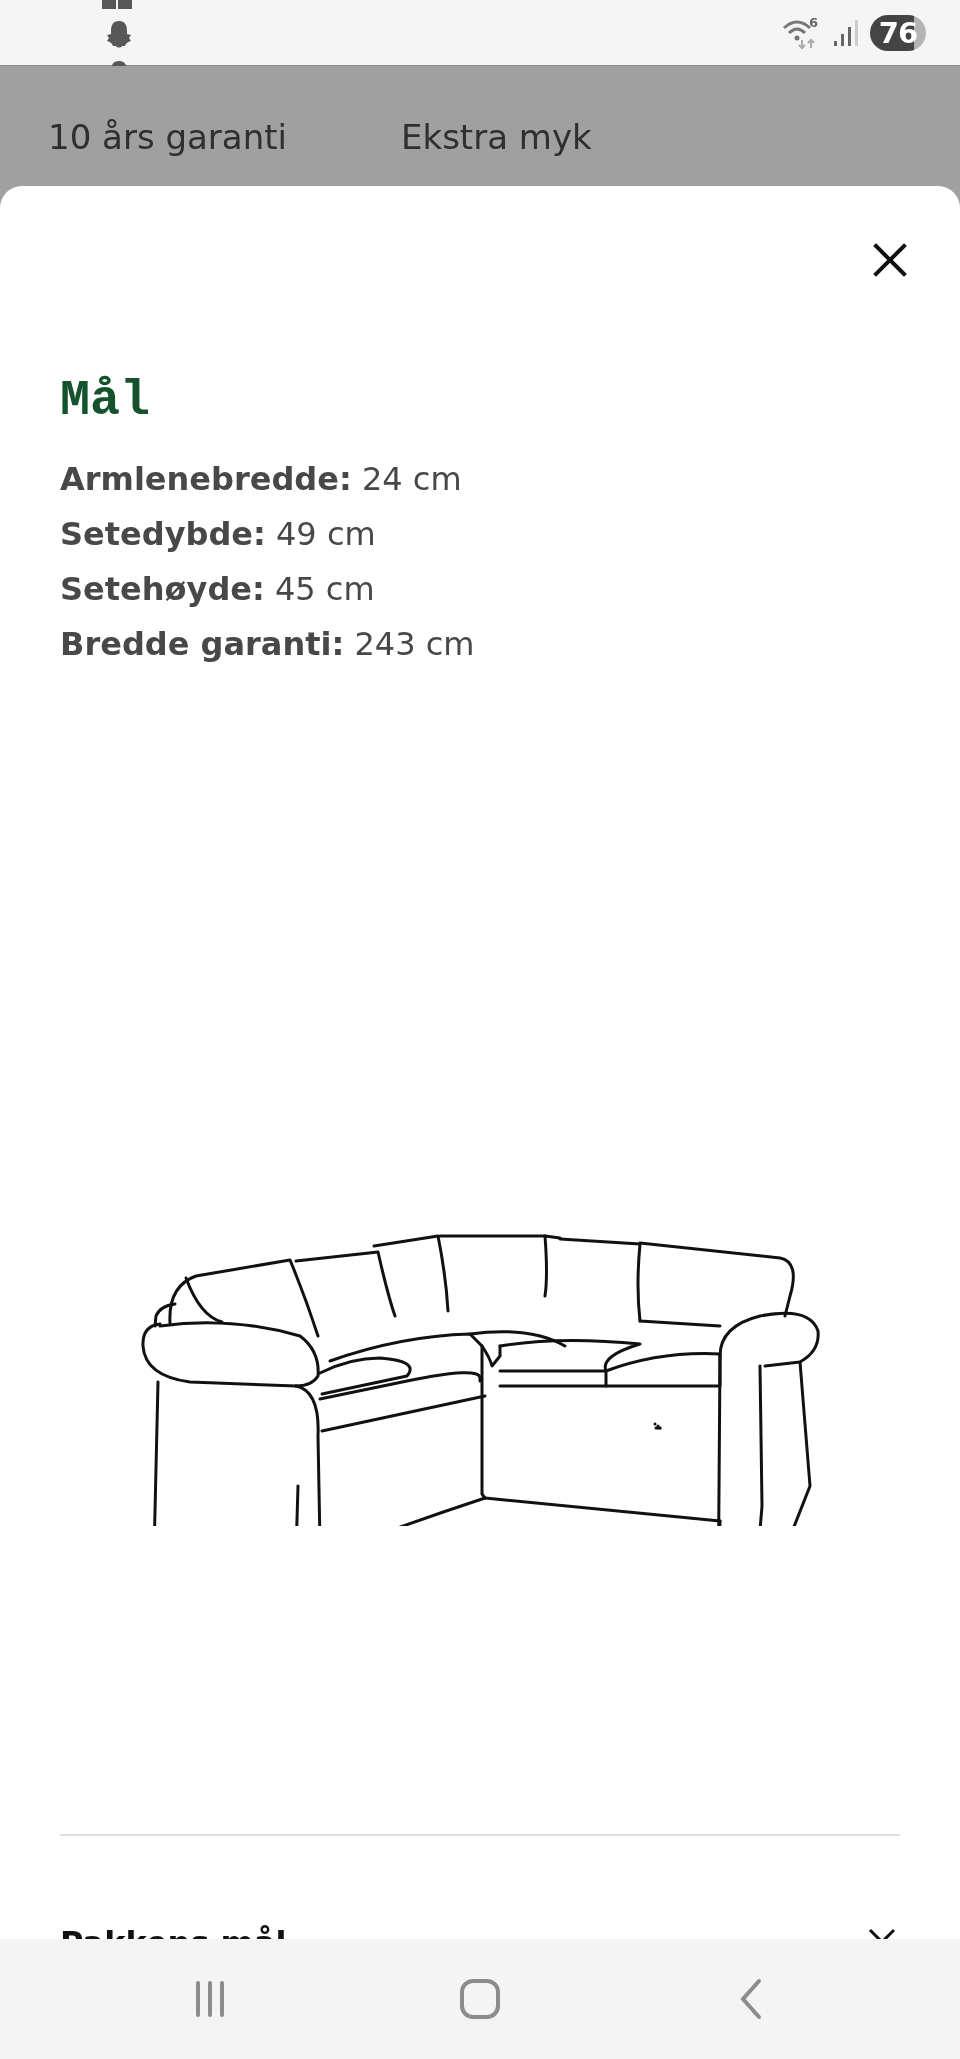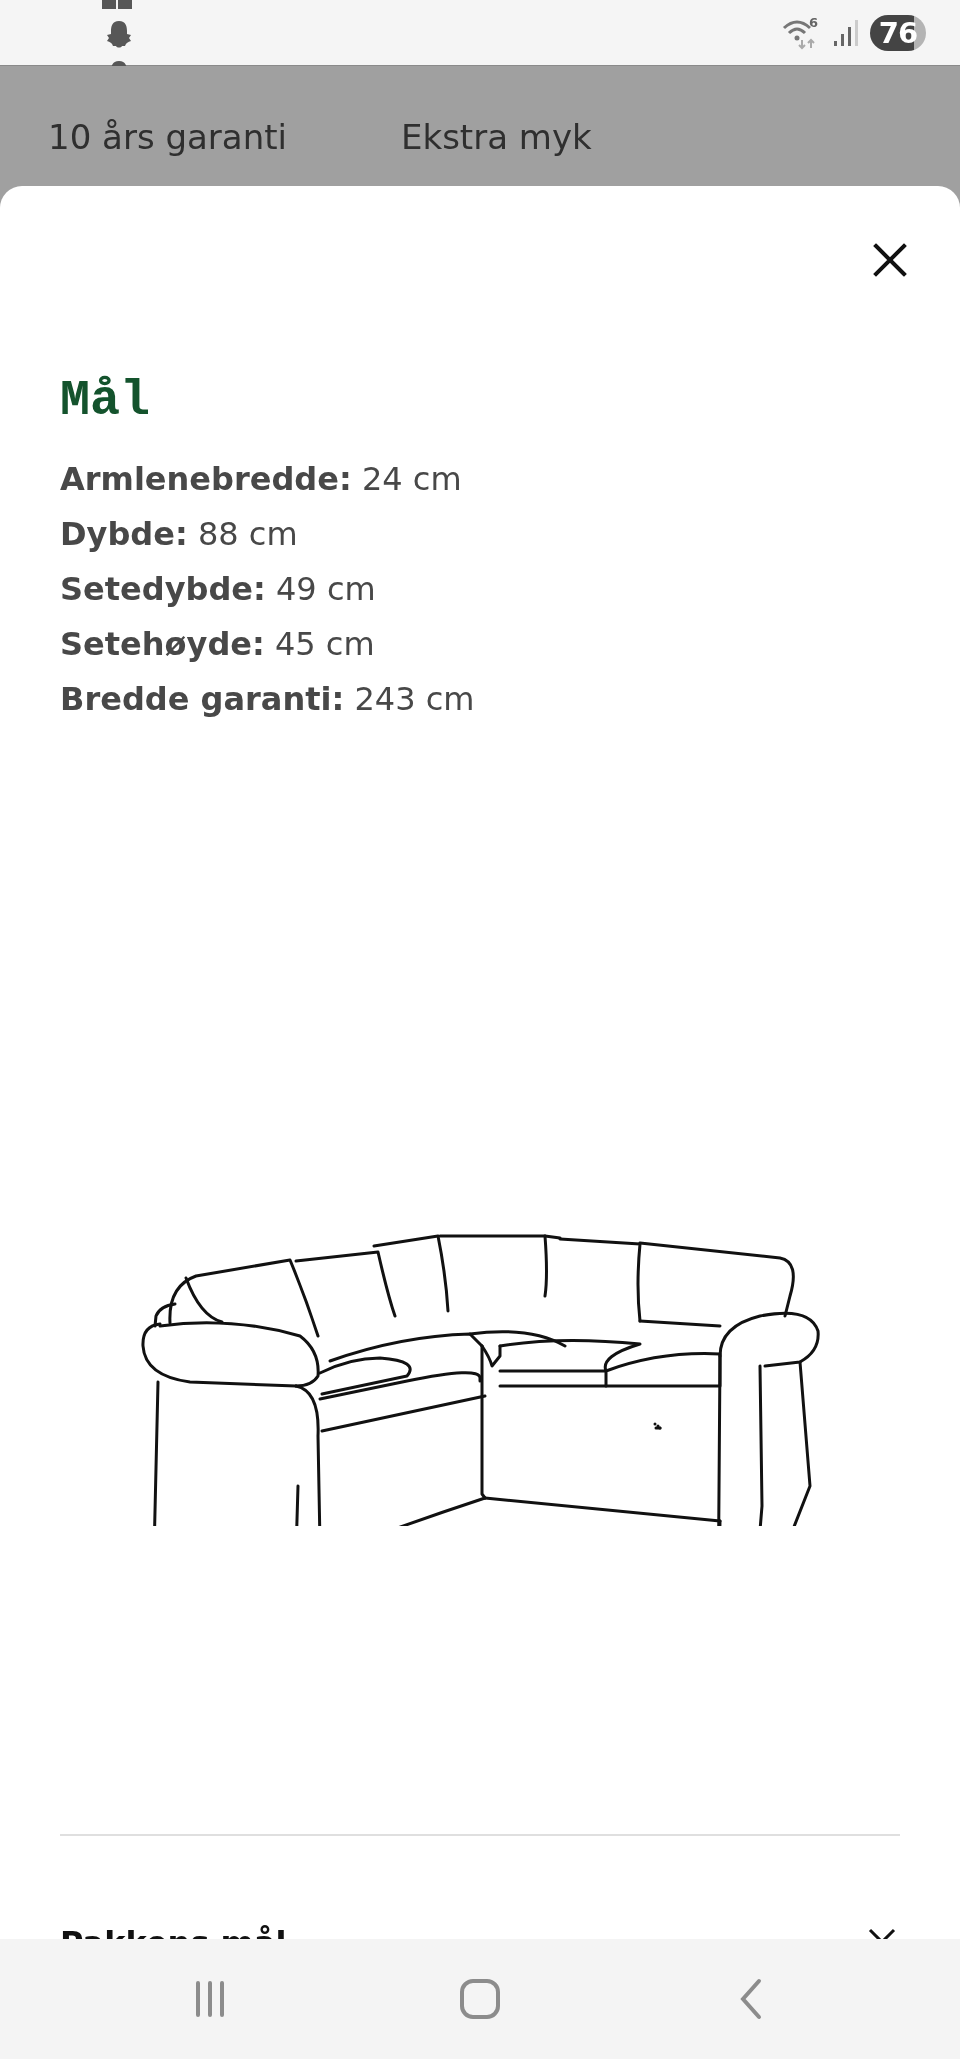--- a/index.html
+++ b/index.html
@@ -128,21 +128,20 @@
   <div class="close-btn">
     <svg width="36" height="36" viewBox="0 0 36 36">
       <path d="M4 4 L32 32 M32 4 L4 32" stroke="#111" stroke-width="4" stroke-linecap="square"></path>
     </svg>
   </div>
 
   <h1 class="sheet-title">Mål</h1>
 
   <div class="dims-list">
     <div class="dim-row"><b>Armlenebredde:</b> <span>24 cm</span></div>
-    <div class="dim-row"><b>Dybde:</b> <span>88 cm</span></div>
     <div class="dim-row"><b>Setedybde:</b> <span>49 cm</span></div>
     <div class="dim-row"><b>Setehøyde:</b> <span>45 cm</span></div>
     <div class="dim-row"><b>Bredde garanti:</b> <span>243 cm</span></div>
   </div>
 
   <svg class="drawing" style="left:0; top:880px; width:960px; height:460px;" viewBox="0 880 960 460">
     <defs>
       <marker id="arr" viewBox="0 0 10 10" refX="9" refY="5" markerWidth="7" markerHeight="7" orient="auto-start-reverse">
         <path d="M0 1 L10 5 L0 9z" fill="#0b4fa8"></path>
       </marker>

